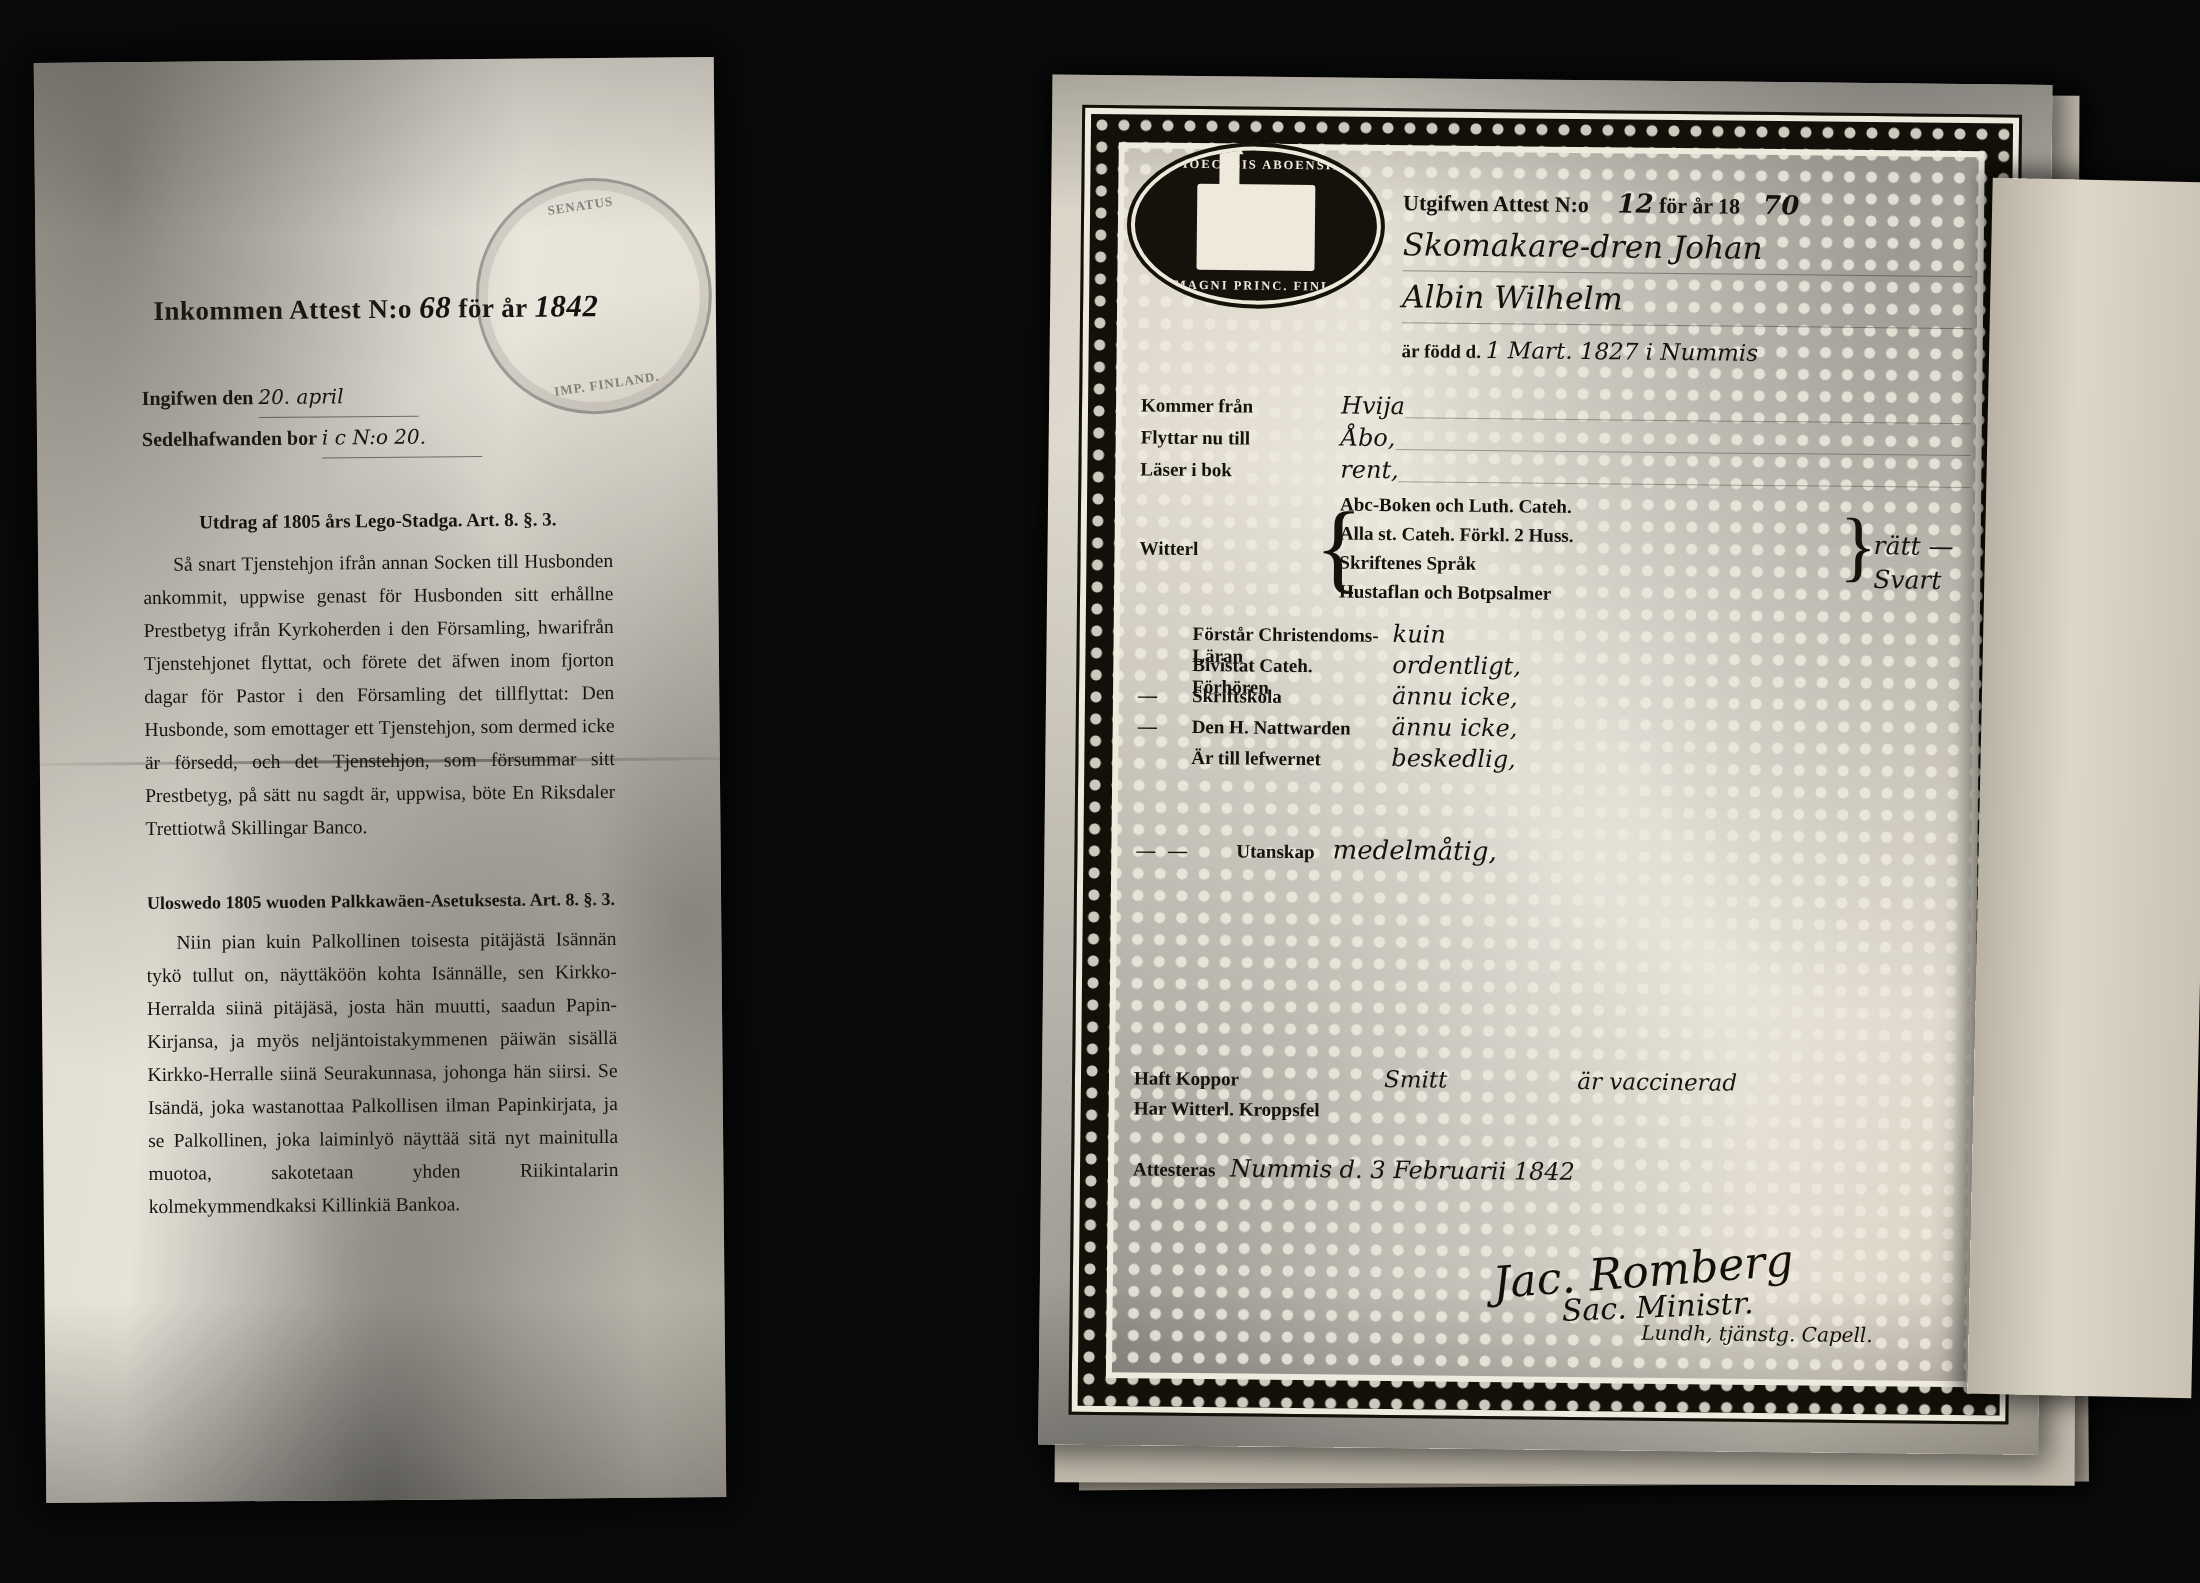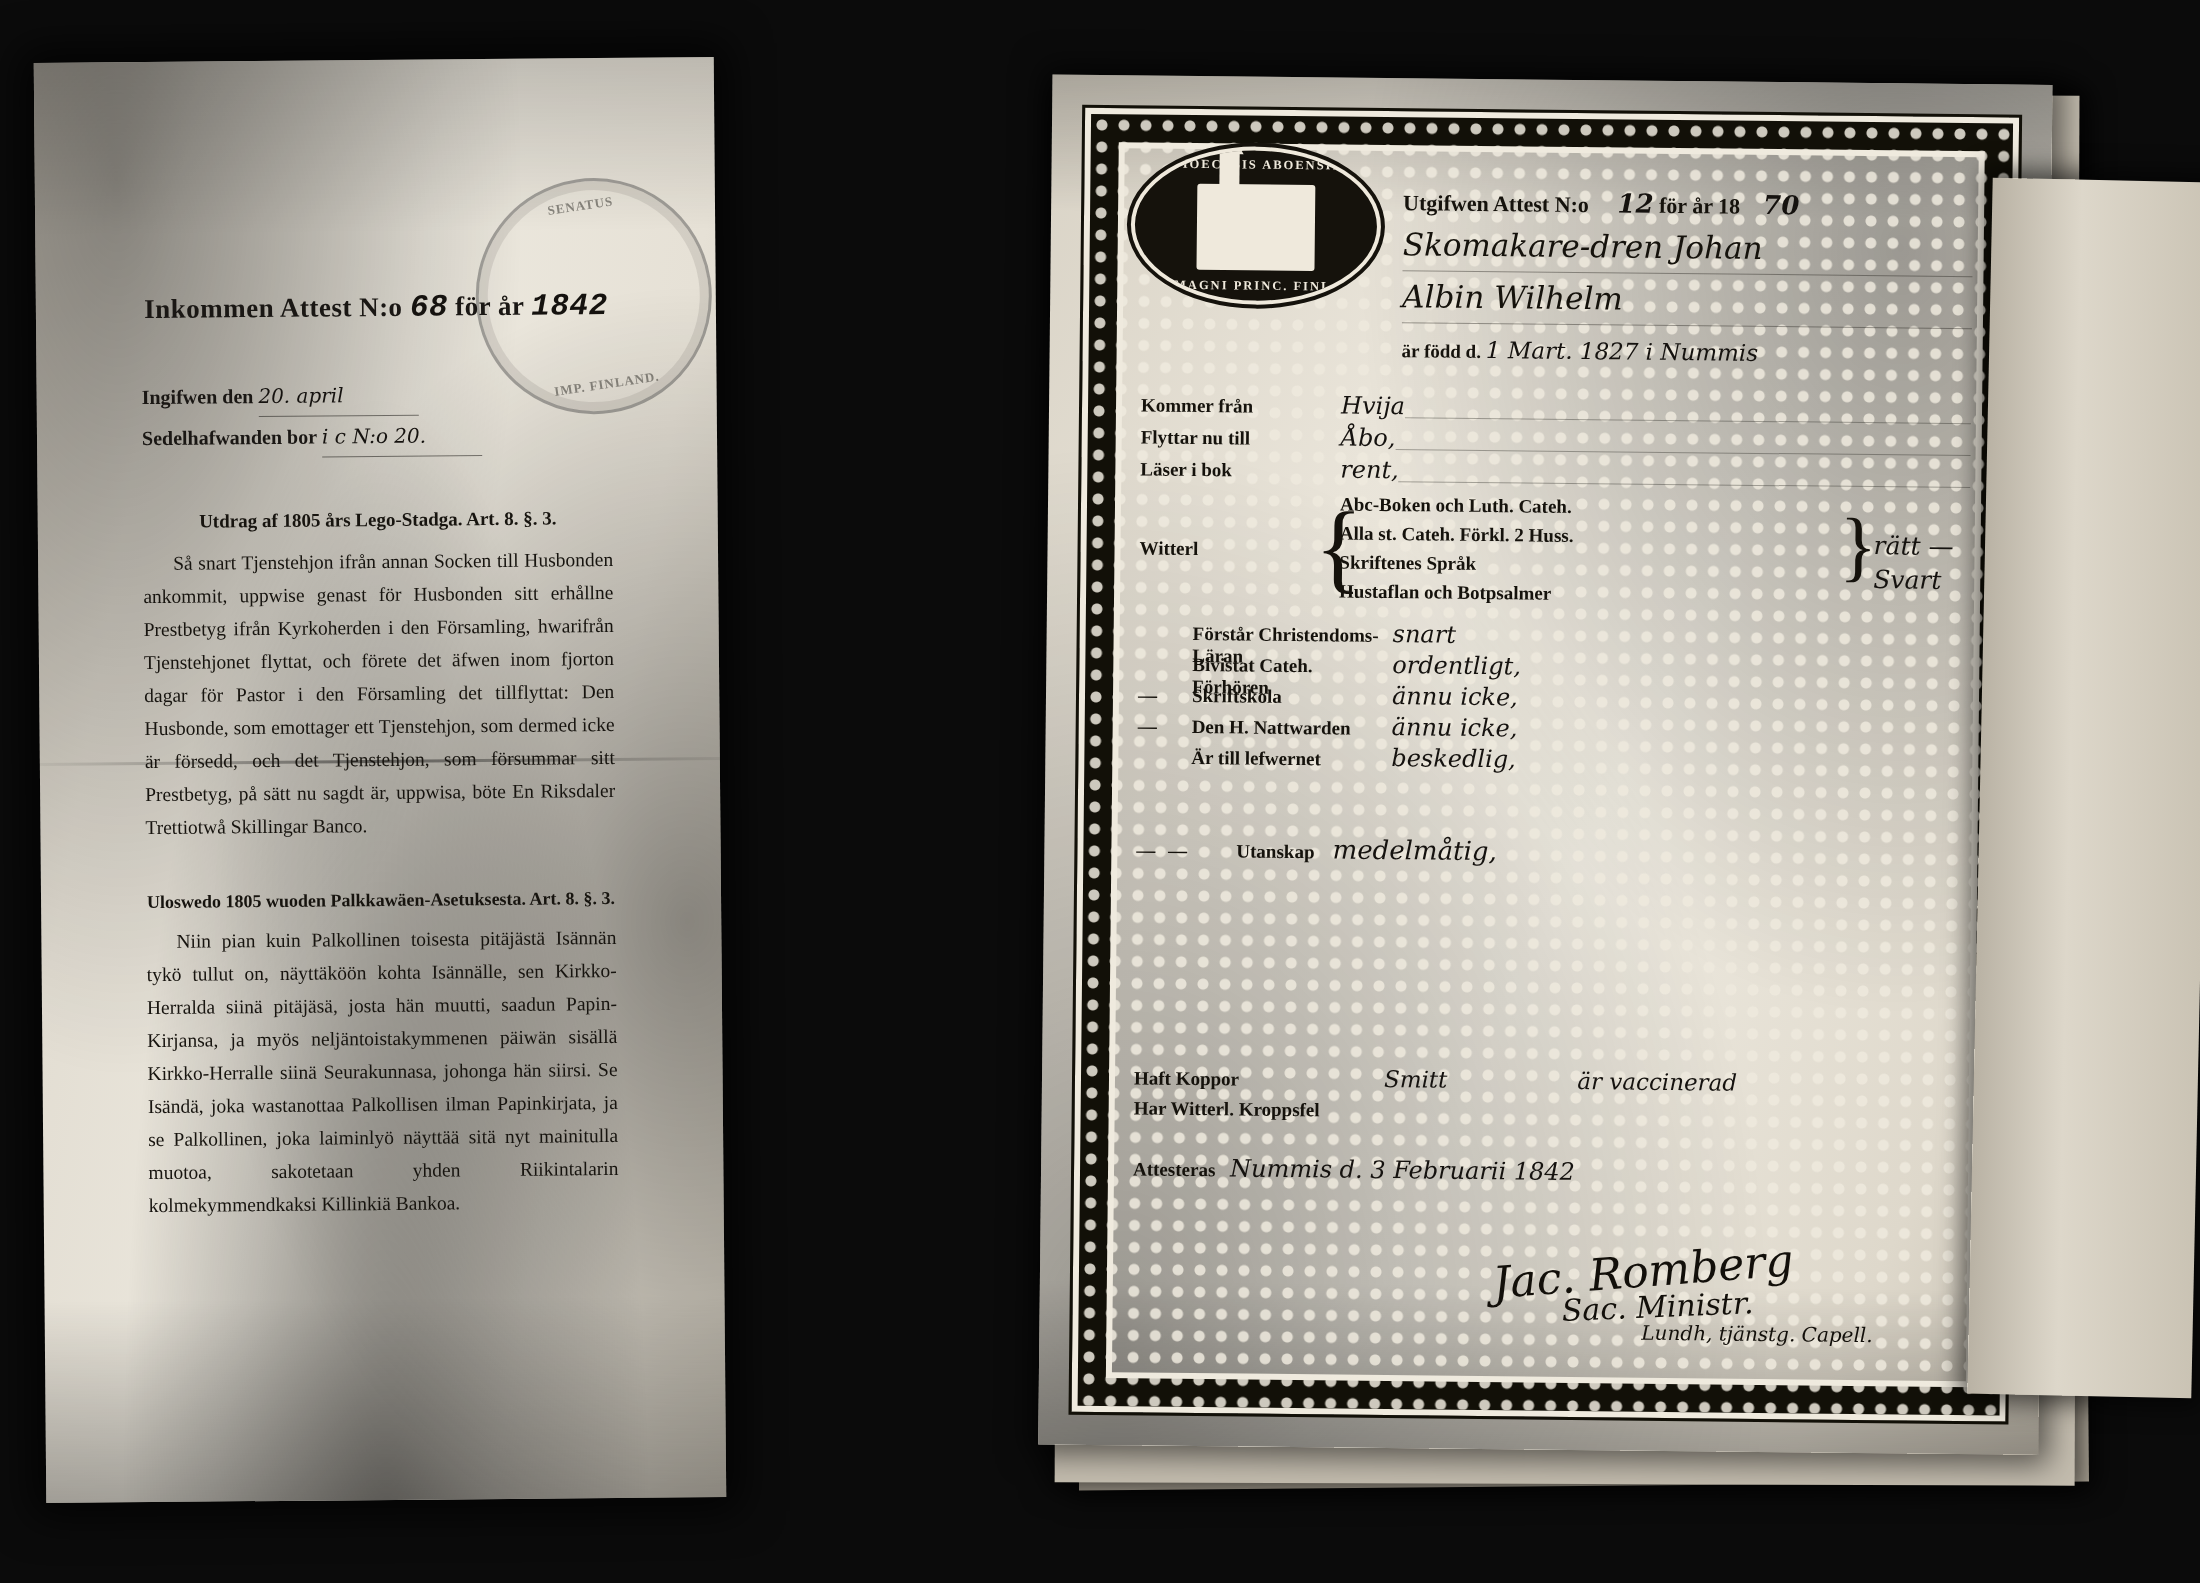--- a/index.html
+++ b/index.html
@@ -43,21 +43,21 @@
   .blind-stamp span{
     position:absolute;left:0;right:0;top:16px;text-align:center;font-weight:bold;
   }
   .blind-stamp span.b2{top:auto;bottom:18px;}
 
   .lp-title{
     text-align:center;margin-top:230px;
     font-size:27px;font-weight:bold;color:#1a1714;letter-spacing:.5px;
   }
   .lp-title .num{
-    font-family:Liberation Mono, monospace;font-style:italic;font-size:31px;
+    font-family:Liberation Serif, serif;font-style:italic;font-size:31px;
   }
   .hw{font-family:"DejaVu Serif",serif;font-style:italic;color:#15120f;}
 
   .lp-lines{margin-top:50px;font-size:20px;line-height:40px;color:#1a1714;}
   .lp-lines .lbl{font-weight:bold;}
   .u{display:inline-block;min-width:160px;border-bottom:1px solid rgba(30,28,24,.55);}
 
   .lp-sub{
     text-align:center;margin-top:52px;font-size:19px;font-weight:bold;color:#17140f;
   }
@@ -325,21 +325,21 @@
             </div>
             <div class="brace-right">}
               <span class="rv2 hw">rätt — Svart</span>
             </div>
           </div>
 
           <div style="margin-top:10px;">
             <div class="dashrow">
               <span class="dash"></span>
               <span class="dl">Förstår Christendoms-Läran</span>
-              <span class="dv hw">snart</span>
+              <span class="dv hw">kuin</span>
             </div>
             <div class="dashrow">
               <span class="dash"></span>
               <span class="dl">Bivistat Cateh. Förhören</span>
               <span class="dv hw">ordentligt,</span>
             </div>
             <div class="dashrow">
               <span class="dash">—</span>
               <span class="dl">Skriftskola</span>
               <span class="dv hw">ännu icke,</span>

